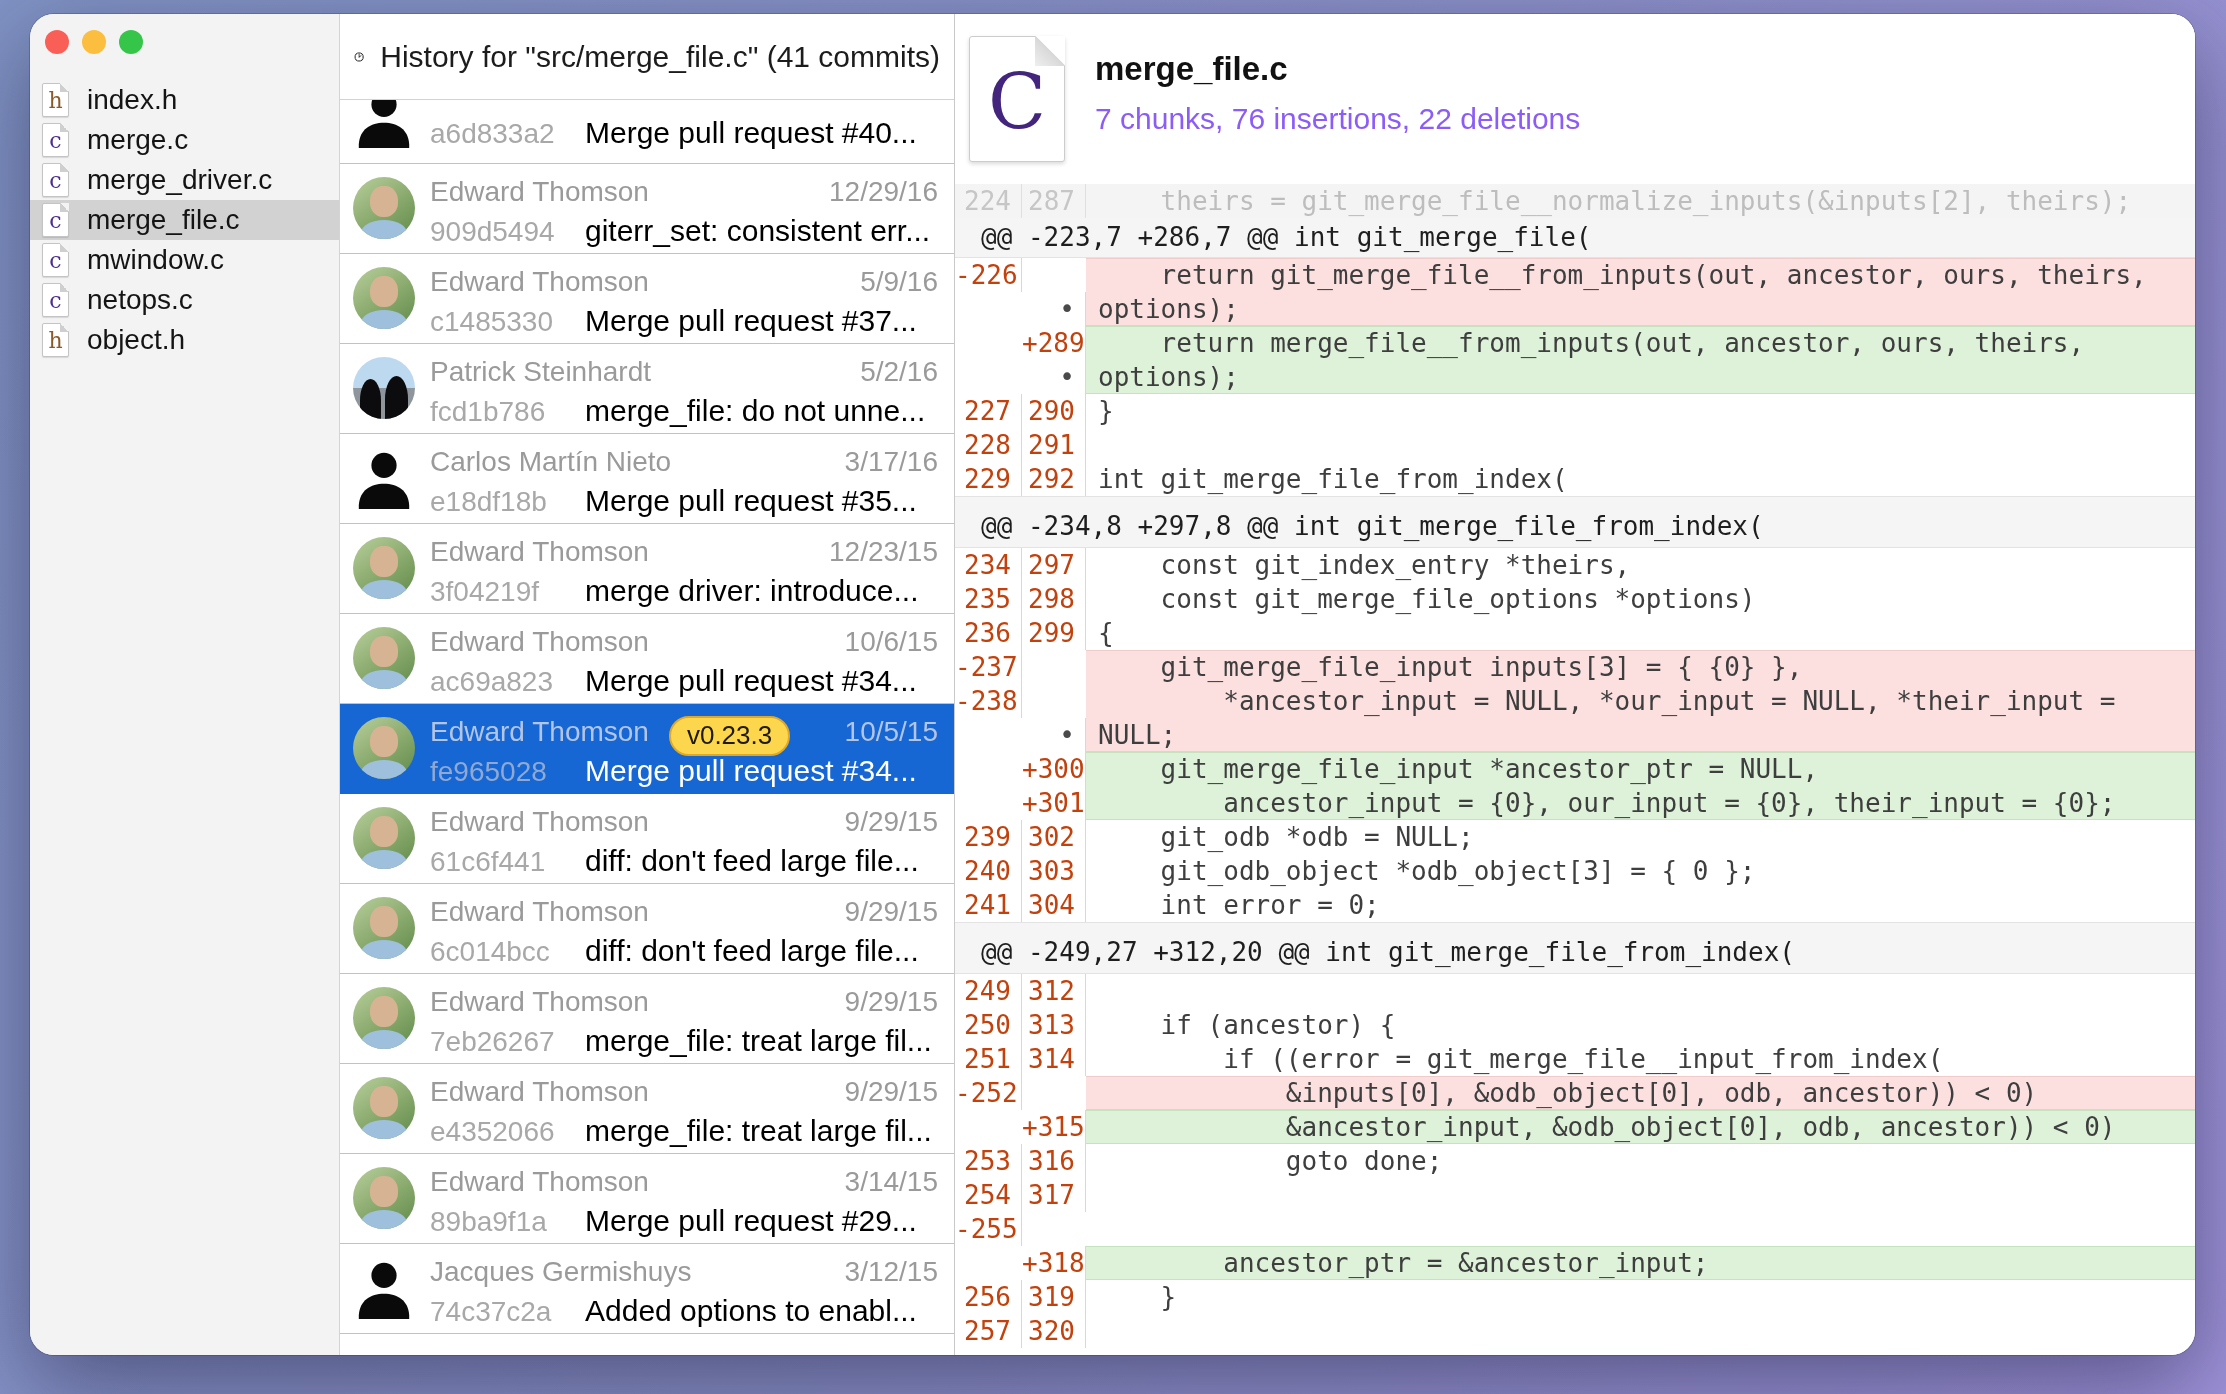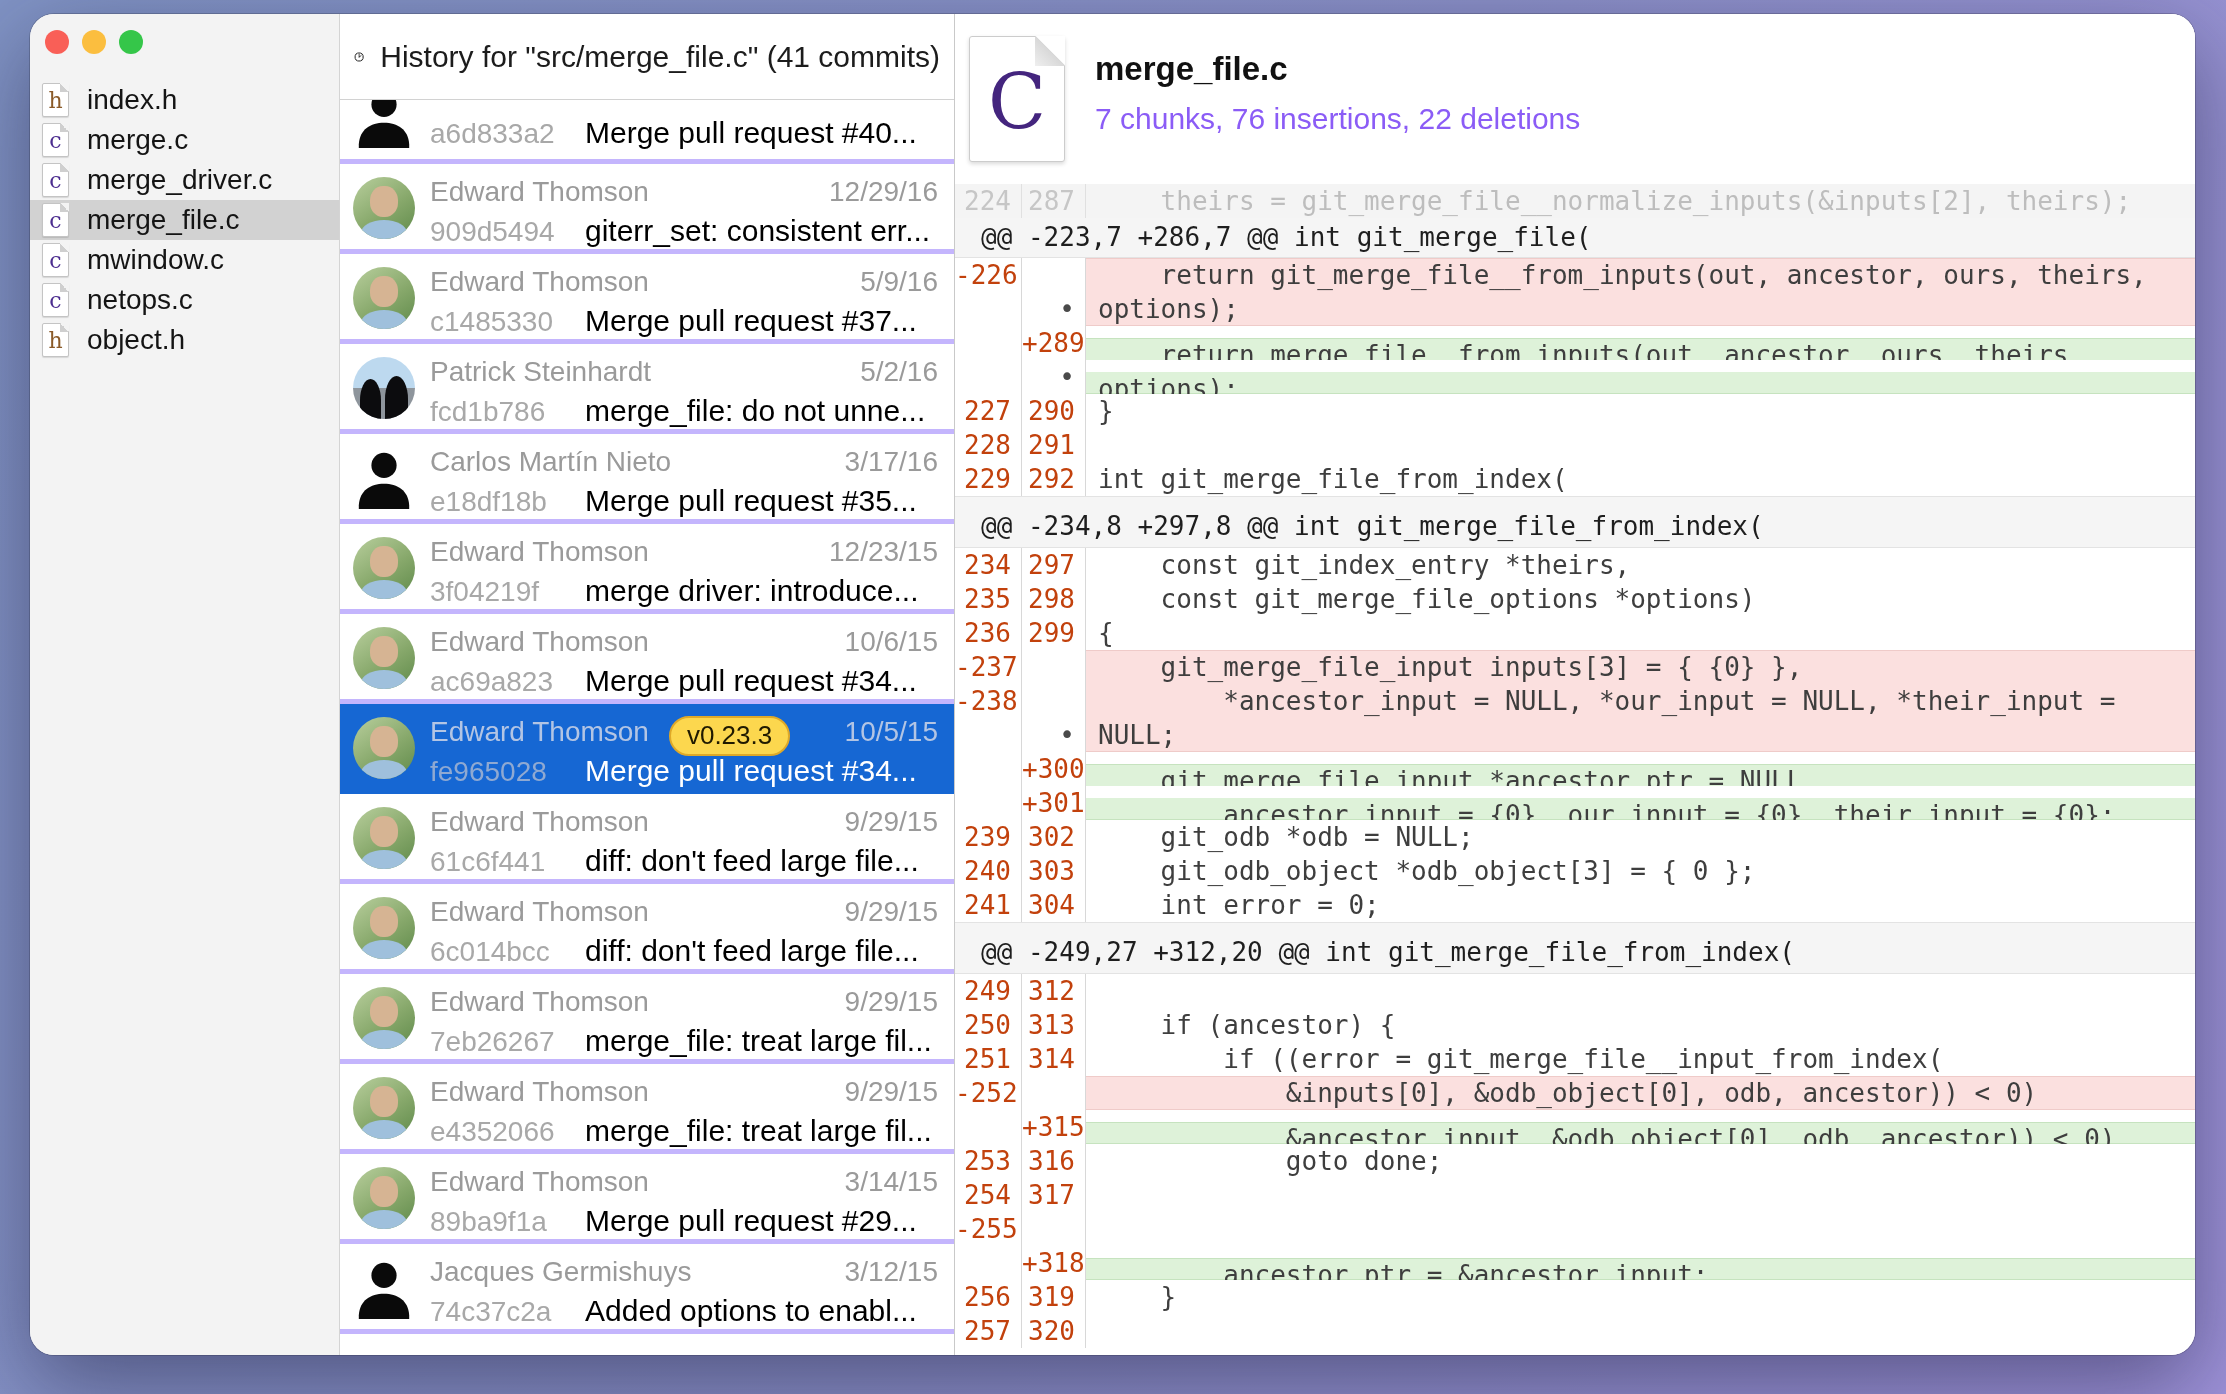--- a/index.html
+++ b/index.html
@@ -57,21 +57,21 @@
     width: 615px; flex: none; background: #fff;
     border-right: 1px solid #c9c9c9; display: flex; flex-direction: column;
   }
   .hist-header {
     height: 86px; flex: none; border-bottom: 1px solid #d2d2d2;
     display: flex; align-items: center; padding: 0 14px; gap: 16px; background: #fff;
   }
   .hist-title { font-size: 30px; color: #1c1c1c; white-space: nowrap; }
 
   .commits { flex: 1; overflow: hidden; }
-  .commit { height: 90px; position: relative; border-bottom: 5px solid #c4b5fd; background: #fff; overflow: hidden; }
+  .commit { height: 90px; position: relative; border-bottom: 1px solid #c4b5fd; background: #fff; overflow: hidden; }
   .commit.clipped { height: 64px; }
   .commit.clipped .avatar { top: -14px; }
   .commit.clipped .line2 { top: 16px; }
 
   .avatar { position: absolute; left: 13px; top: 13px; width: 62px; height: 62px; border-radius: 50%; overflow: hidden; }
   .avatar svg { display: none; width: 62px; height: 62px; fill: #0a0a0a; }
   .avatar.silhouette { border-radius: 0; overflow: hidden; background: transparent; }
   .avatar.silhouette svg { display: block; }
   .avatar.photo-et { background: linear-gradient(145deg, #b9cf9d 0%, #87a86b 55%, #5f8a4a 100%); }
   .avatar.photo-et::before { content: ""; position: absolute; left: 17px; top: 9px; width: 28px; height: 31px; border-radius: 46%; background: #d6b493; }
@@ -110,21 +110,21 @@
     background: linear-gradient(225deg, #ffffff 48%, #d8d8d8 50%, #efefef 100%);
   }
   .bigdoc b {
     position: absolute; left: 0; right: 0; top: 20px; text-align: center;
     font-family: "DejaVu Serif", serif; font-weight: 500; font-size: 76px; line-height: 90px; color: #44257e;
   }
   .file-title { position: absolute; left: 140px; top: 36px; font-size: 33px; font-weight: bold; color: #111; }
   .file-stats { position: absolute; left: 140px; top: 88px; font-size: 30px; color: #8b5cf6; }
 
   .diff { flex: 1; overflow: hidden; font-family: "DejaVu Sans Mono", monospace; font-size: 26px; color: #3e3e3e; }
-  .drow { display: flex; height: 34px; line-height: 34px; }
+  .drow { display: flex; height: 34px; line-height: 34px; align-items: flex-end; }
   .num { flex: none; text-align: right; padding-right: 10px; border-right: 1px solid #d8d8d8; color: #c2410c; }
   .num.old { width: 67px; }
   .num.new { width: 64px; }
   .num.bullet { color: #4a4a4a; }
   .code { flex: 1; min-width: 0; padding-left: 12px; white-space: pre; overflow: hidden; }
 
   .drow.del .code { background: #fbe0df; }
   .drow.add .code { background: #def2d9; margin-top: 12px; }
   .drow.del.bstart .code { box-shadow: inset 0 1px 0 #efcbc9; }
   .drow.del.bend .code { box-shadow: inset 0 -1px 0 #efcbc9; }

